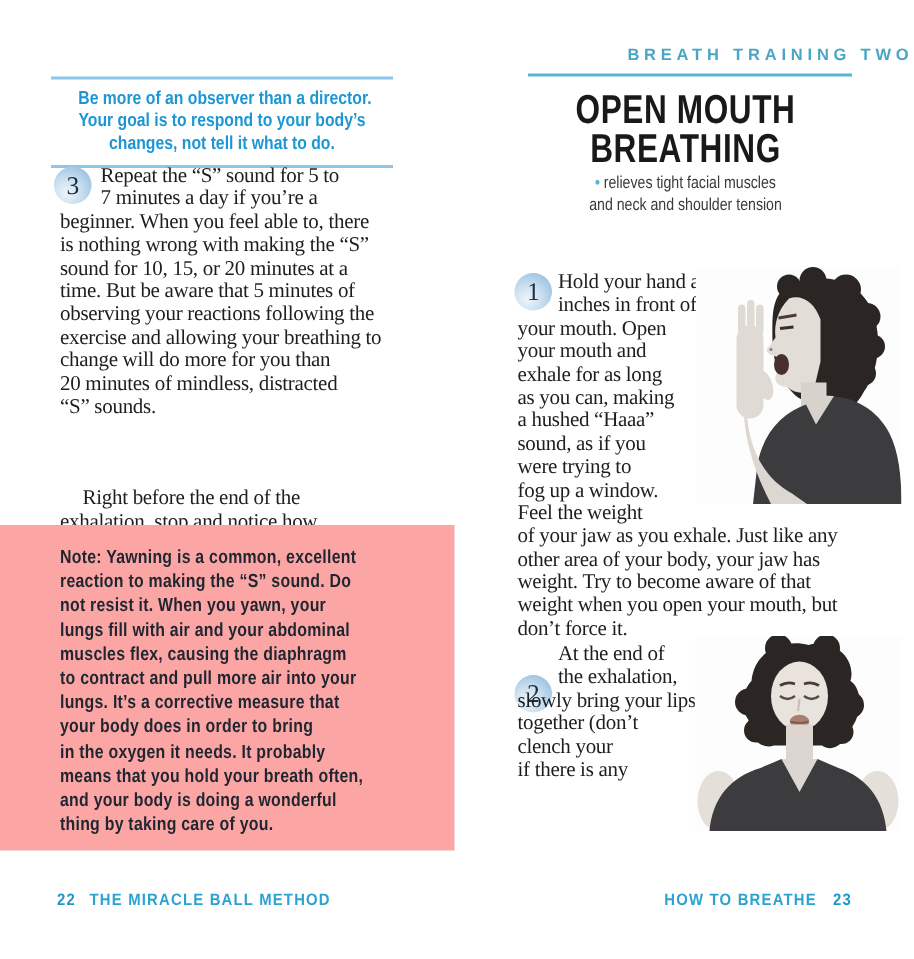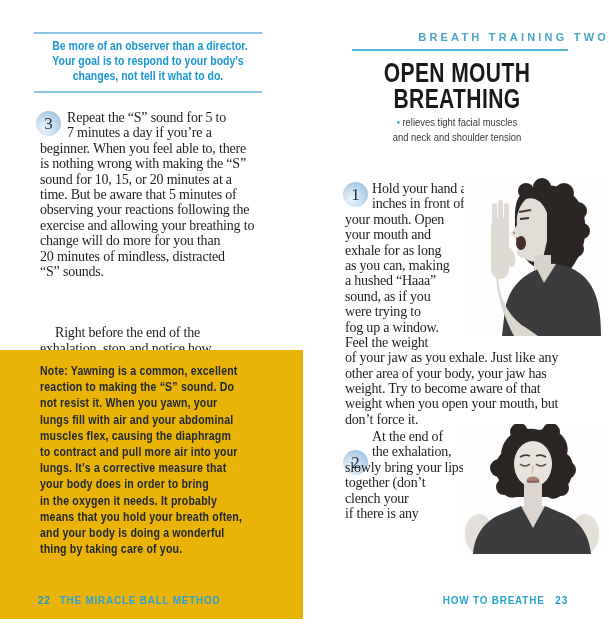--- a/index.html
+++ b/index.html
@@ -8,33 +8,33 @@
   .abs{position:absolute;}
   .line{white-space:pre;}
 
   
   .serif-lines{font-family:"Liberation Serif",serif;font-size:14px;color:#1e1e1e;letter-spacing:-0.2px;}
   .serif-lines .line{height:15.4px;line-height:15.4px;}
   .serif-lines .ind{margin-left:27px;}
   .serif-lines .pind{margin-left:15px;margin-top:46px;}
 
   
-  .quote-box{left:34px;top:32px;width:228px;border-top:2px solid #8dc6e9;border-bottom:2px solid #8dc6e9;
+  .quote-box{left:34px;top:51px;width:228px;border-top:2px solid #8dc6e9;border-bottom:2px solid #8dc6e9;
              padding:5px 0 6px 0;}
   .quote-lines{font-weight:700;font-size:12.5px;color:#1d97d4;text-align:center;
                transform:scaleX(0.84);transform-origin:50% 0;}
   .quote-lines .line{height:15.2px;line-height:15.2px;}
 
   
   .ball{width:25px;height:25px;border-radius:50%;text-align:center;
         background:radial-gradient(circle at 35% 70%, #eef5fb 0%, #cadff0 40%, #a3c6e3 75%, #86abce 100%);
         font-family:"Liberation Serif",serif;font-size:17px;line-height:25px;color:#1c2f45;}
 
   
-  .note-box{left:0;top:350px;width:303px;height:269px;background:#eab308;}
+  .note-box{left:0;top:350px;width:303px;height:217px;background:#fca5a5;}
   .note-lines{position:absolute;left:40px;top:13px;font-weight:700;font-size:12.6px;color:#1f2630;
               transform:scaleX(0.84);transform-origin:0 0;}
   .note-lines .line{height:16.2px;line-height:16.2px;letter-spacing:0.2px;}
 
   
   .footer{font-weight:700;font-size:11px;letter-spacing:0.9px;color:#2ba3d1;
           transform:scaleX(0.9);}
   .footer-left{left:38px;top:594px;transform-origin:0 0;}
   .footer-left .pgnum{color:#1f97c9;margin-right:10px;}
   .footer-right{left:283px;top:594px;width:285px;text-align:right;transform-origin:100% 0;}

